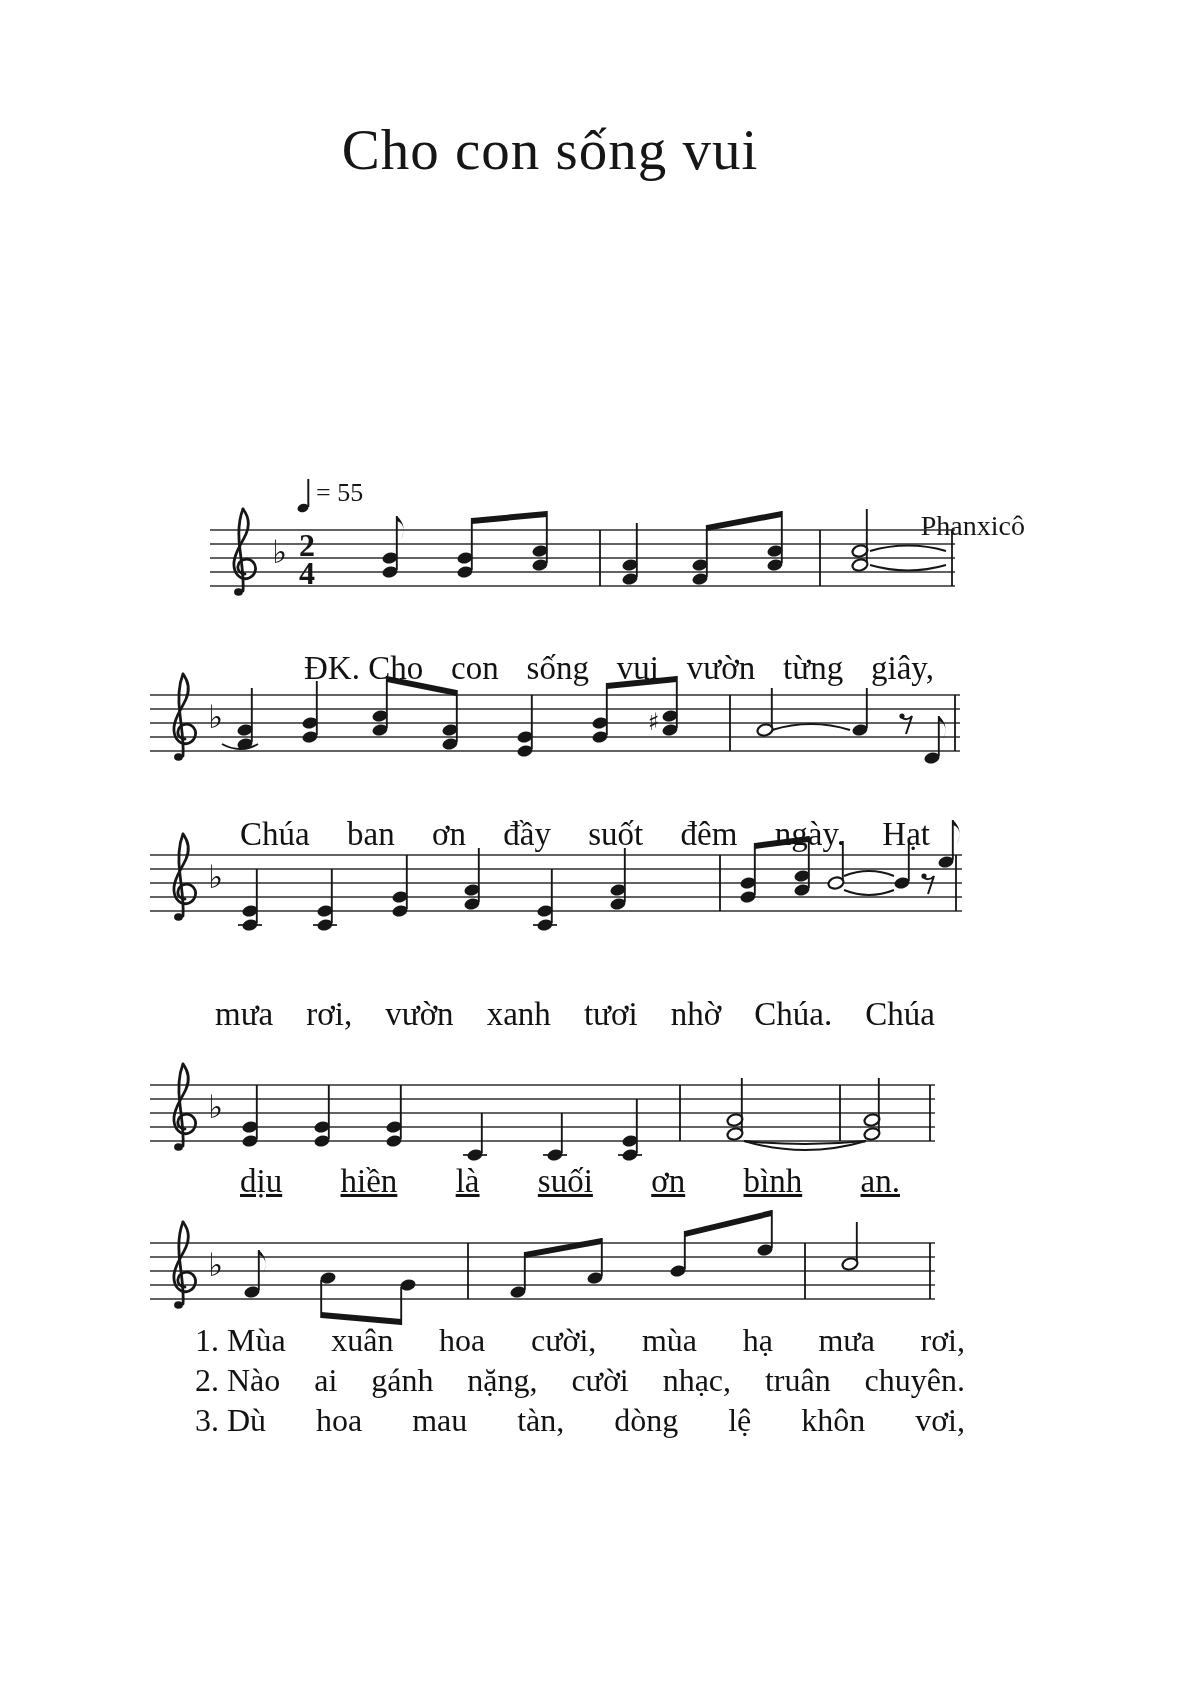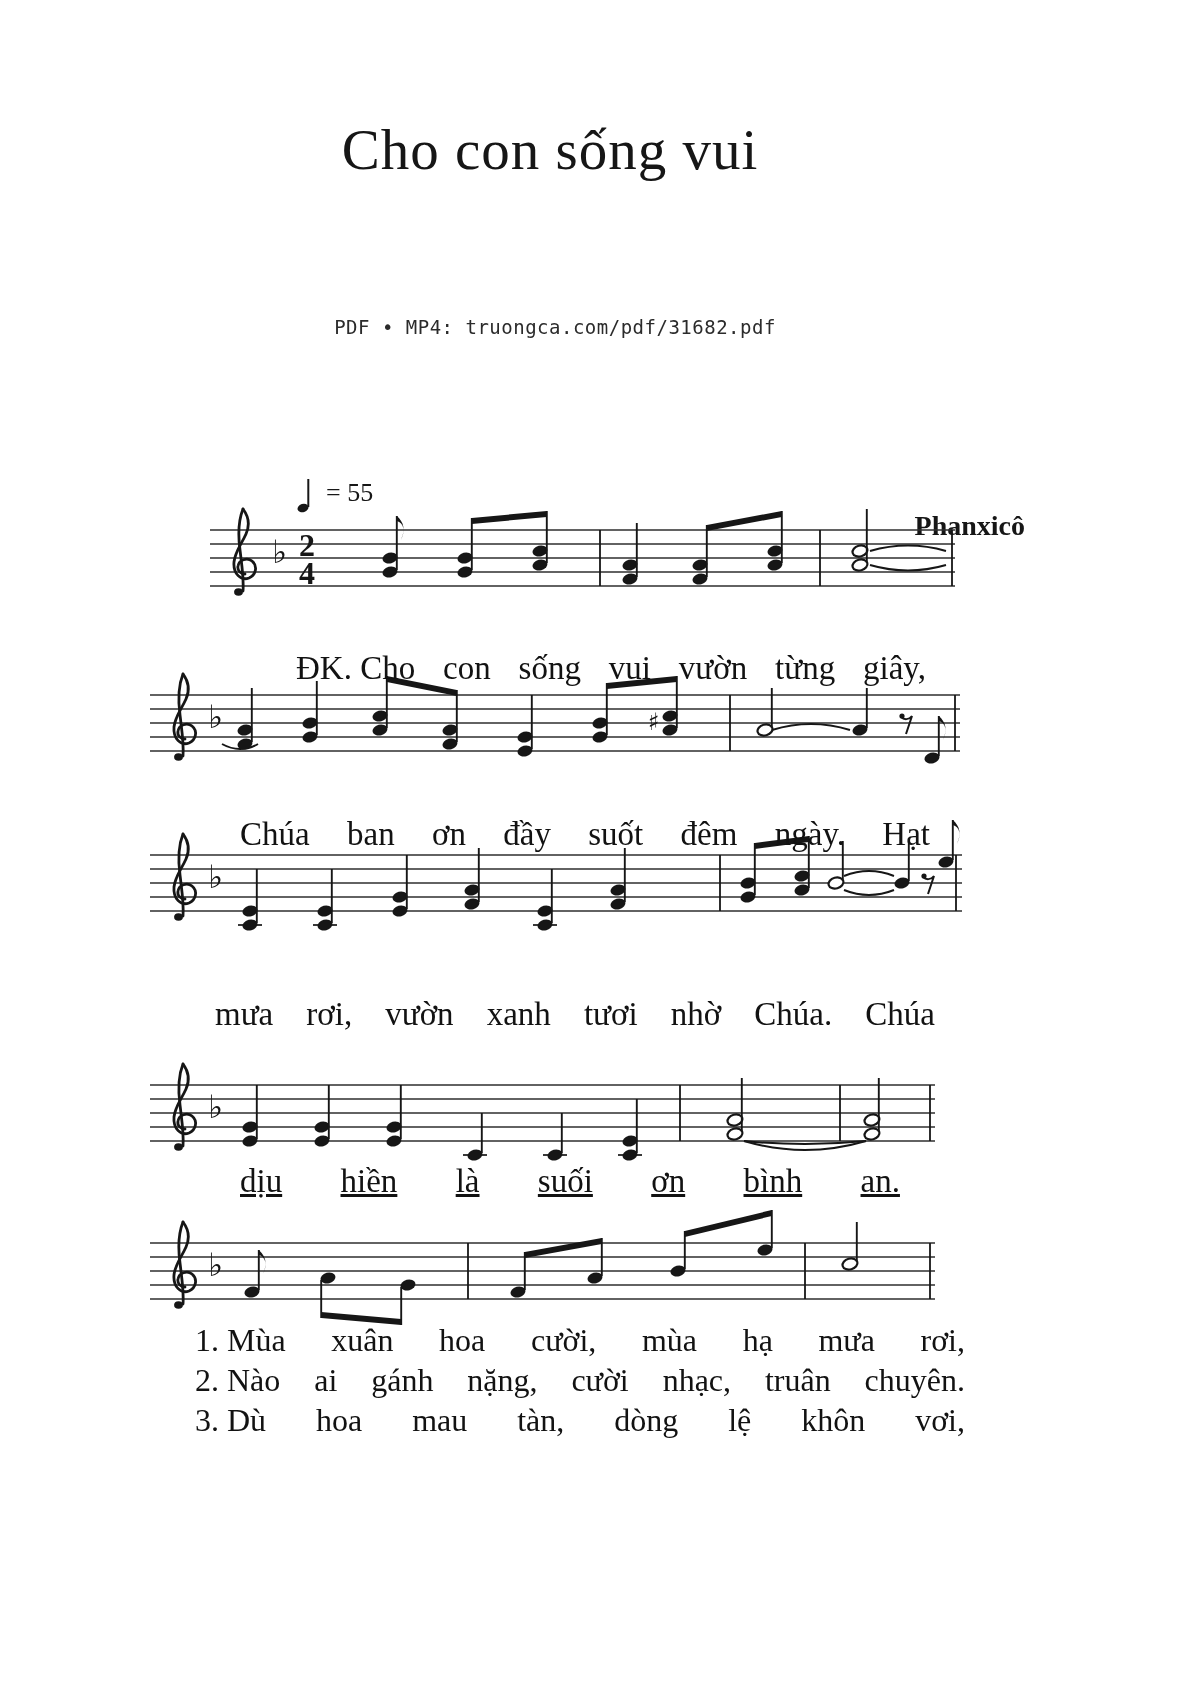--- a/index.html
+++ b/index.html
@@ -2,40 +2,39 @@
 <html><head>
 <meta charset="utf-8">
 <style>
   html,body{margin:0;padding:0;background:#e8e8e8;}
   .page{position:relative;width:1200px;height:1698px;background:#ffffff;overflow:hidden;
         font-family:"Liberation Serif",serif;color:#151515;}
   .title{position:absolute;left:45px;top:88px;width:1010px;text-align:center;
          font-size:57px;font-weight:500;letter-spacing:1px;color:#161616;margin-top:29px;}
   .source-line{position:absolute;left:45px;top:316px;width:1020px;text-align:center;
          font-family:"DejaVu Sans Mono",monospace;font-size:19px;color:#2b2b2b;letter-spacing:.5px;}
-  .tempo{position:absolute;left:296px;top:478px;display:flex;align-items:flex-start;gap:14px;
+  .tempo{position:absolute;left:296px;top:478px;display:flex;align-items:flex-start;gap:4px;
          font-size:26px;color:#161616;}
   .tempo svg{display:block;margin-top:-2px;}
   .composer{position:absolute;left:780px;top:510px;width:245px;text-align:right;
-         font-size:28px;font-weight:bold;color:#161616;}
+         font-size:28px;font-weight:normal;color:#161616;}
   .staff-svg{position:absolute;overflow:visible;}
   .lyrics{position:absolute;display:flex;justify-content:space-between;
           font-size:33px;color:#121212;white-space:nowrap;}
   .verses{position:absolute;left:195px;top:1320px;width:770px;}
   .verse-row{display:flex;justify-content:space-between;font-size:32px;color:#121212;
           height:40px;line-height:40px;white-space:nowrap;gap:8px;}
 </style>
 </head>
 <body>
 
 <div class="page">
 
   <div class="title">Cho con sống vui</div>
 
-  <div class="source-line">PDF • MP4: truongca.com/pdf/31682.pdf</div>
 
   <div class="tempo">
     <svg width="16" height="40" viewBox="0 0 16 40">
       <line x1="12.3" y1="3" x2="12.3" y2="31" stroke="#161616" stroke-width="2"></line>
       <ellipse cx="7" cy="32" rx="5.6" ry="4.1" fill="#161616" transform="rotate(-18 7 32)"></ellipse>
     </svg>
     <span>= 55</span>
   </div>
 
   <div class="composer">Phanxicô</div>
@@ -349,21 +348,21 @@
         <line x1="534.8" y1="51" x2="534.8" y2="13" stroke="#161616" stroke-width="1.9"></line>
         <line x1="621.8" y1="30" x2="621.8" y2="-8" stroke="#161616" stroke-width="1.9"></line>
         <polygon points="534.8,13 621.8,-8 621.8,-2 534.8,19" fill="#161616"></polygon>
       </g>
       <g>
         <ellipse cx="700" cy="46" rx="7.6" ry="5.4" transform="rotate(-15 700 46)" fill="#fff" stroke="#161616" stroke-width="2.2"></ellipse>
         <line x1="706.8" y1="44" x2="706.8" y2="4" stroke="#161616" stroke-width="1.9"></line>
       </g>
     </svg>
 
-  <div class="lyrics" style="left:296px;top:650px;width:630px;">
+  <div class="lyrics" style="left:304px;top:650px;width:630px;">
       <span>ĐK. Cho</span>
       <span>con</span>
       <span>sống</span>
       <span>vui</span>
       <span>vườn</span>
       <span>từng</span>
       <span>giây,</span>
     </div>
   <div class="lyrics" style="left:240px;top:816px;width:690px;">
       <span>Chúa</span>

